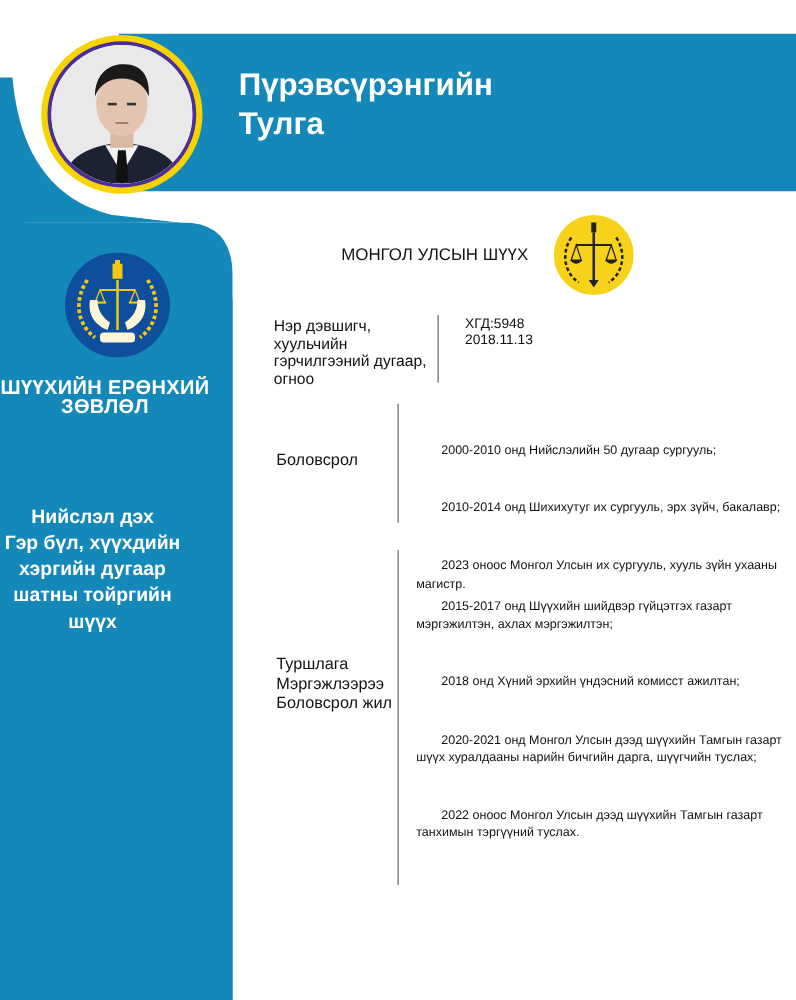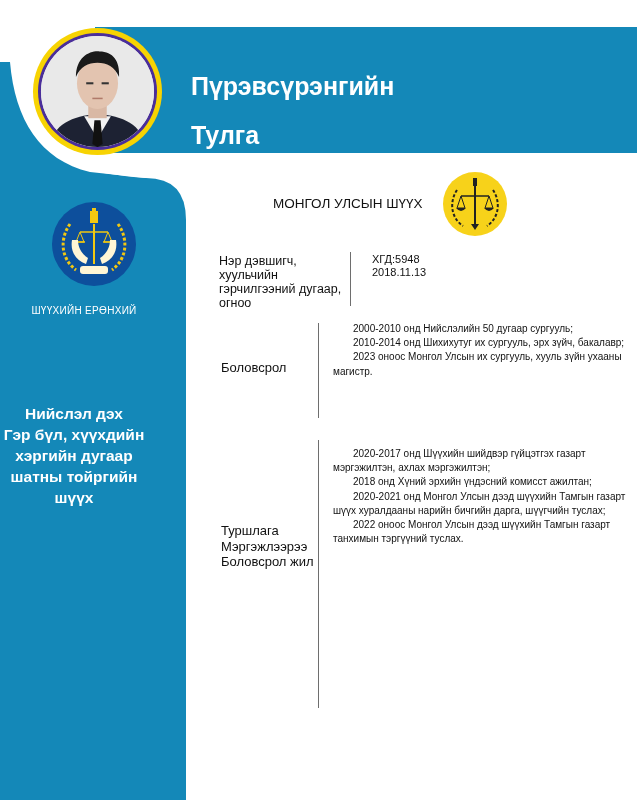--- a/index.html
+++ b/index.html
@@ -8,21 +8,21 @@
 
     
     .bg-svg { position: absolute; left: 0; top: 0; width: 637px; height: 800px; z-index: 0; }
 
     
     .header-name {
       position: absolute; left: 191px; top: 53px; z-index: 3;
       color: #ffffff; font-weight: bold; font-size: 25px; line-height: 31px;
       font-family: "Liberation Sans", sans-serif;
     }
-    .header-name div { white-space: nowrap; margin-top: 18px; }
+    .header-name div { white-space: nowrap; }
 
     .photo-ring {
       position: absolute; left: 33px; top: 28px; width: 129px; height: 127px;
       border-radius: 50%; background: #f7d302; z-index: 3;
     }
     .photo-inner {
       position: absolute; left: 5px; top: 5px; right: 5px; bottom: 5px;
       border-radius: 50%; background: #4a2e9a; overflow: hidden;
     }
     .photo {
@@ -30,21 +30,21 @@
       border-radius: 50%; overflow: hidden; background: #ececec;
     }
     .photo svg { width: 100%; height: 100%; display: block; }
 
     
     .sidebar-emblem {
       position: absolute; left: 52px; top: 202px; width: 84px; height: 84px; z-index: 3;
     }
     .org-name {
       position: absolute; left: 0; width: 168px; top: 303px; z-index: 3;
-      text-align: center; color: #ffffff; font-size: 10px; line-height: 15px; letter-spacing: 0.3px;
+      text-align: center; color: #ffffff; font-size: 16px; line-height: 15px; letter-spacing: 0.3px; font-weight: bold;
     }
     .court-name {
       position: absolute; left: 0; width: 148px; top: 403px; z-index: 3;
       text-align: center; color: #ffffff; font-weight: bold; font-size: 15.5px; line-height: 21px;
     }
     .court-name div { white-space: nowrap; }
 
     
     .court-title {
       position: absolute; left: 273px; top: 196px; z-index: 3;
@@ -69,21 +69,21 @@
 
     .lic-value {
       position: absolute; left: 372px; top: 253px; z-index: 3;
       font-size: 11px; line-height: 12.5px; color: #111;
     }
 
     .para-block {
       position: absolute; left: 333px; width: 296px; z-index: 3;
       font-size: 10px; line-height: 14.2px; color: #111;
     }
-    .para-block p { text-indent: 20px; }
+    .para-block p { text-indent: 20px; margin-top: 32px; }
     .edu-block { top: 322px; }
     .exp-block { top: 447px; }
   </style>
 </head>
 <body>
 
 <svg class="bg-svg" viewBox="0 0 637 800" xmlns="http://www.w3.org/2000/svg">
 
   <rect x="95" y="27" width="542" height="126" fill="#1488b8"></rect>
 
@@ -148,20 +148,21 @@
 
     <path d="M20,38 C18,50 24,58 34,62 L36,56 C30,52 26,46 26,38 Z" fill="#fff6d5"></path>
     <path d="M64,38 C66,50 60,58 50,62 L48,56 C54,52 58,46 58,38 Z" fill="#fff6d5"></path>
 
     <rect x="28" y="64" width="28" height="8" rx="3" fill="#fff6d5"></rect>
   </svg>
 </div>
 
 <div class="org-name">
   <div>ШҮҮХИЙН ЕРӨНХИЙ</div>
+  <div>ЗӨВЛӨЛ</div>
 </div>
 
 <div class="court-name">
   <div>Нийслэл дэх</div>
   <div>Гэр бүл, хүүхдийн</div>
   <div>хэргийн дугаар</div>
   <div>шатны тойргийн</div>
   <div>шүүх</div>
 </div>
 
@@ -202,17 +203,17 @@
   <p>2023 оноос Монгол Улсын их сургууль, хууль зүйн ухааны магистр.</p>
 </div>
 
 <div class="label exp-label">
   <div>Туршлага</div>
   <div>Мэргэжлээрээ</div>
   <div>Боловсрол жил</div>
 </div>
 <div class="vdiv div-exp"></div>
 <div class="para-block exp-block">
-  <p>2020-2017 онд Шүүхийн шийдвэр гүйцэтгэх газарт мэргэжилтэн, ахлах мэргэжилтэн;</p>
+  <p>2015-2017 онд Шүүхийн шийдвэр гүйцэтгэх газарт мэргэжилтэн, ахлах мэргэжилтэн;</p>
   <p>2018 онд Хүний эрхийн үндэсний комисст ажилтан;</p>
   <p>2020-2021 онд Монгол Улсын дээд шүүхийн Тамгын газарт шүүх хуралдааны нарийн бичгийн дарга, шүүгчийн туслах;</p>
   <p>2022 оноос Монгол Улсын дээд шүүхийн Тамгын газарт танхимын тэргүүний туслах.</p>
 </div>
 
 </body></html>

